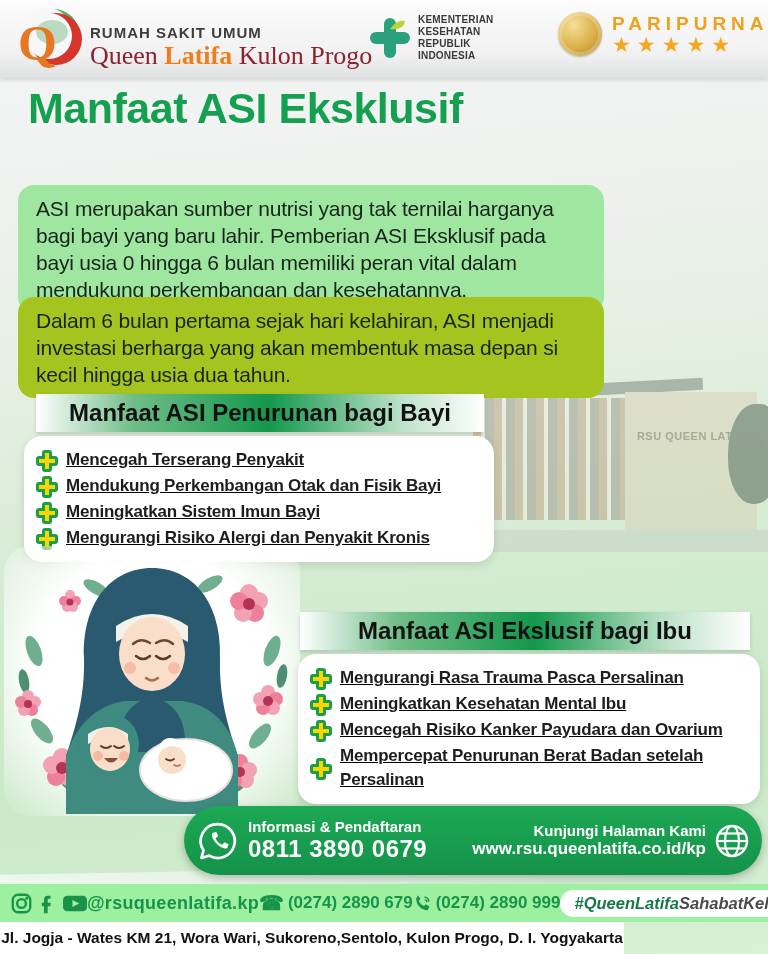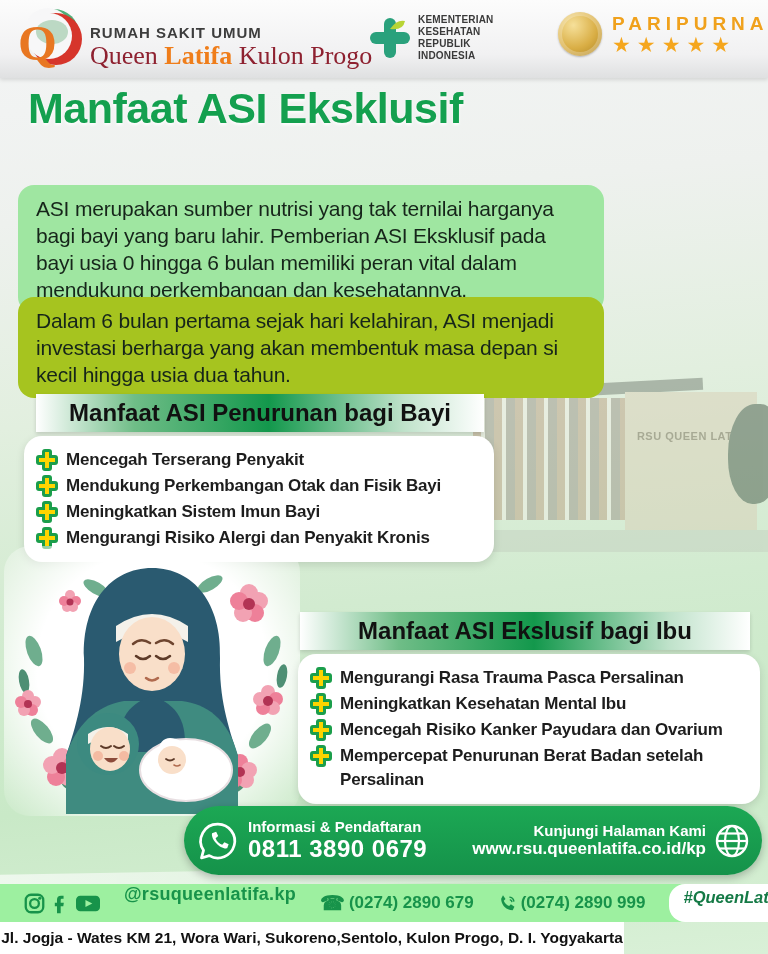--- a/index.html
+++ b/index.html
@@ -52,21 +52,21 @@
     font-size:24px; font-weight:800; color:#111;
     background:linear-gradient(90deg,#ffffff 0%,#6fbd87 22%,#13984c 52%,#bfe2ca 82%,#ffffff 100%);
     box-shadow:0 2px 4px rgba(0,0,0,.15); }
   .head-bayi { top:394px; left:36px; width:448px; }
   .head-ibu  { top:612px; left:300px; width:450px; }
   
   .card { position:absolute; background:#fff; border-radius:18px; padding:10px 12px;
     box-shadow:0 3px 8px rgba(0,0,0,.12); }
   .card-bayi { top:436px; left:24px; width:470px; }
   .card-ibu  { top:654px; left:298px; width:462px; }
-  .benefit { display:flex; align-items:flex-start; gap:8px; margin:2px 0; }
+  .benefit { display:flex; align-items:center; gap:8px; margin:2px 0;text-decoration:underline; }
   .benefit-text { font-size:17px; font-weight:700; color:#1d1d1d; line-height:24px; letter-spacing:-.2px; }
   .cross { flex:0 0 22px; width:22px; height:22px; position:relative; margin-top:1px; }
   .cross::before { content:""; position:absolute; left:6px; top:0; width:10px; height:22px; background:#1b9e4b; border-radius:3px; }
   .cross::after  { content:""; position:absolute; top:6px; left:0; width:22px; height:10px; background:#1b9e4b; border-radius:3px; }
   .cross .plus::before { content:""; position:absolute; left:9px; top:3px; width:4px; height:16px; background:#ffd500; z-index:2; }
   .cross .plus::after  { content:""; position:absolute; top:9px; left:3px; width:16px; height:4px; background:#ffd500; z-index:2; }
   
   .illus { position:absolute; top:546px; left:4px; width:296px; height:270px; border-radius:26px;
     background:radial-gradient(circle at 50% 45%, #ffffff 55%, rgba(255,255,255,0) 100%); }
   
@@ -76,21 +76,21 @@
   .wa-icon { flex:0 0 44px; }
   .contact-left { color:#fff; white-space:nowrap; }
   .contact-left .lbl { font-size:15px; font-weight:700; }
   .contact-left .num { font-size:24px; font-weight:800; letter-spacing:.5px; }
   .contact-right { margin-left:auto; color:#fff; text-align:right; white-space:nowrap; }
   .contact-right .lbl { font-size:15px; font-weight:700; }
   .contact-right .url { font-size:17px; font-weight:800; }
   .globe-icon { flex:0 0 36px; }
   
   .footbar { position:absolute; top:884px; left:0; width:768px; height:38px; background:#9df0a0;
-    display:flex; padding:0 24px; gap:24px; color:#17934a; white-space:nowrap; }
+    display:flex; align-items:center; padding:0 11px; gap:0; color:#17934a; white-space:nowrap; }
   .soc { display:flex; align-items:center; gap:5px; }
   .handle { font-size:18px; font-weight:700; letter-spacing:.3px; }
   .phone-item { display:flex; align-items:center; gap:4px; font-size:17px; font-weight:700; }
   .tel-glyph { font-size:20px; line-height:20px; }
   .hashtag-pill { margin-left:auto; background:#fff; border-radius:16px 0 0 16px; padding:4px 6px 4px 14px;
     font-style:italic; font-weight:700; font-size:16.5px; }
   .hash-green { color:#157a46; }
   .hash-dark { color:#4a4a4a; }
   
   .addrbar { position:absolute; top:922px; left:0; width:624px; height:32px; background:#fff;

